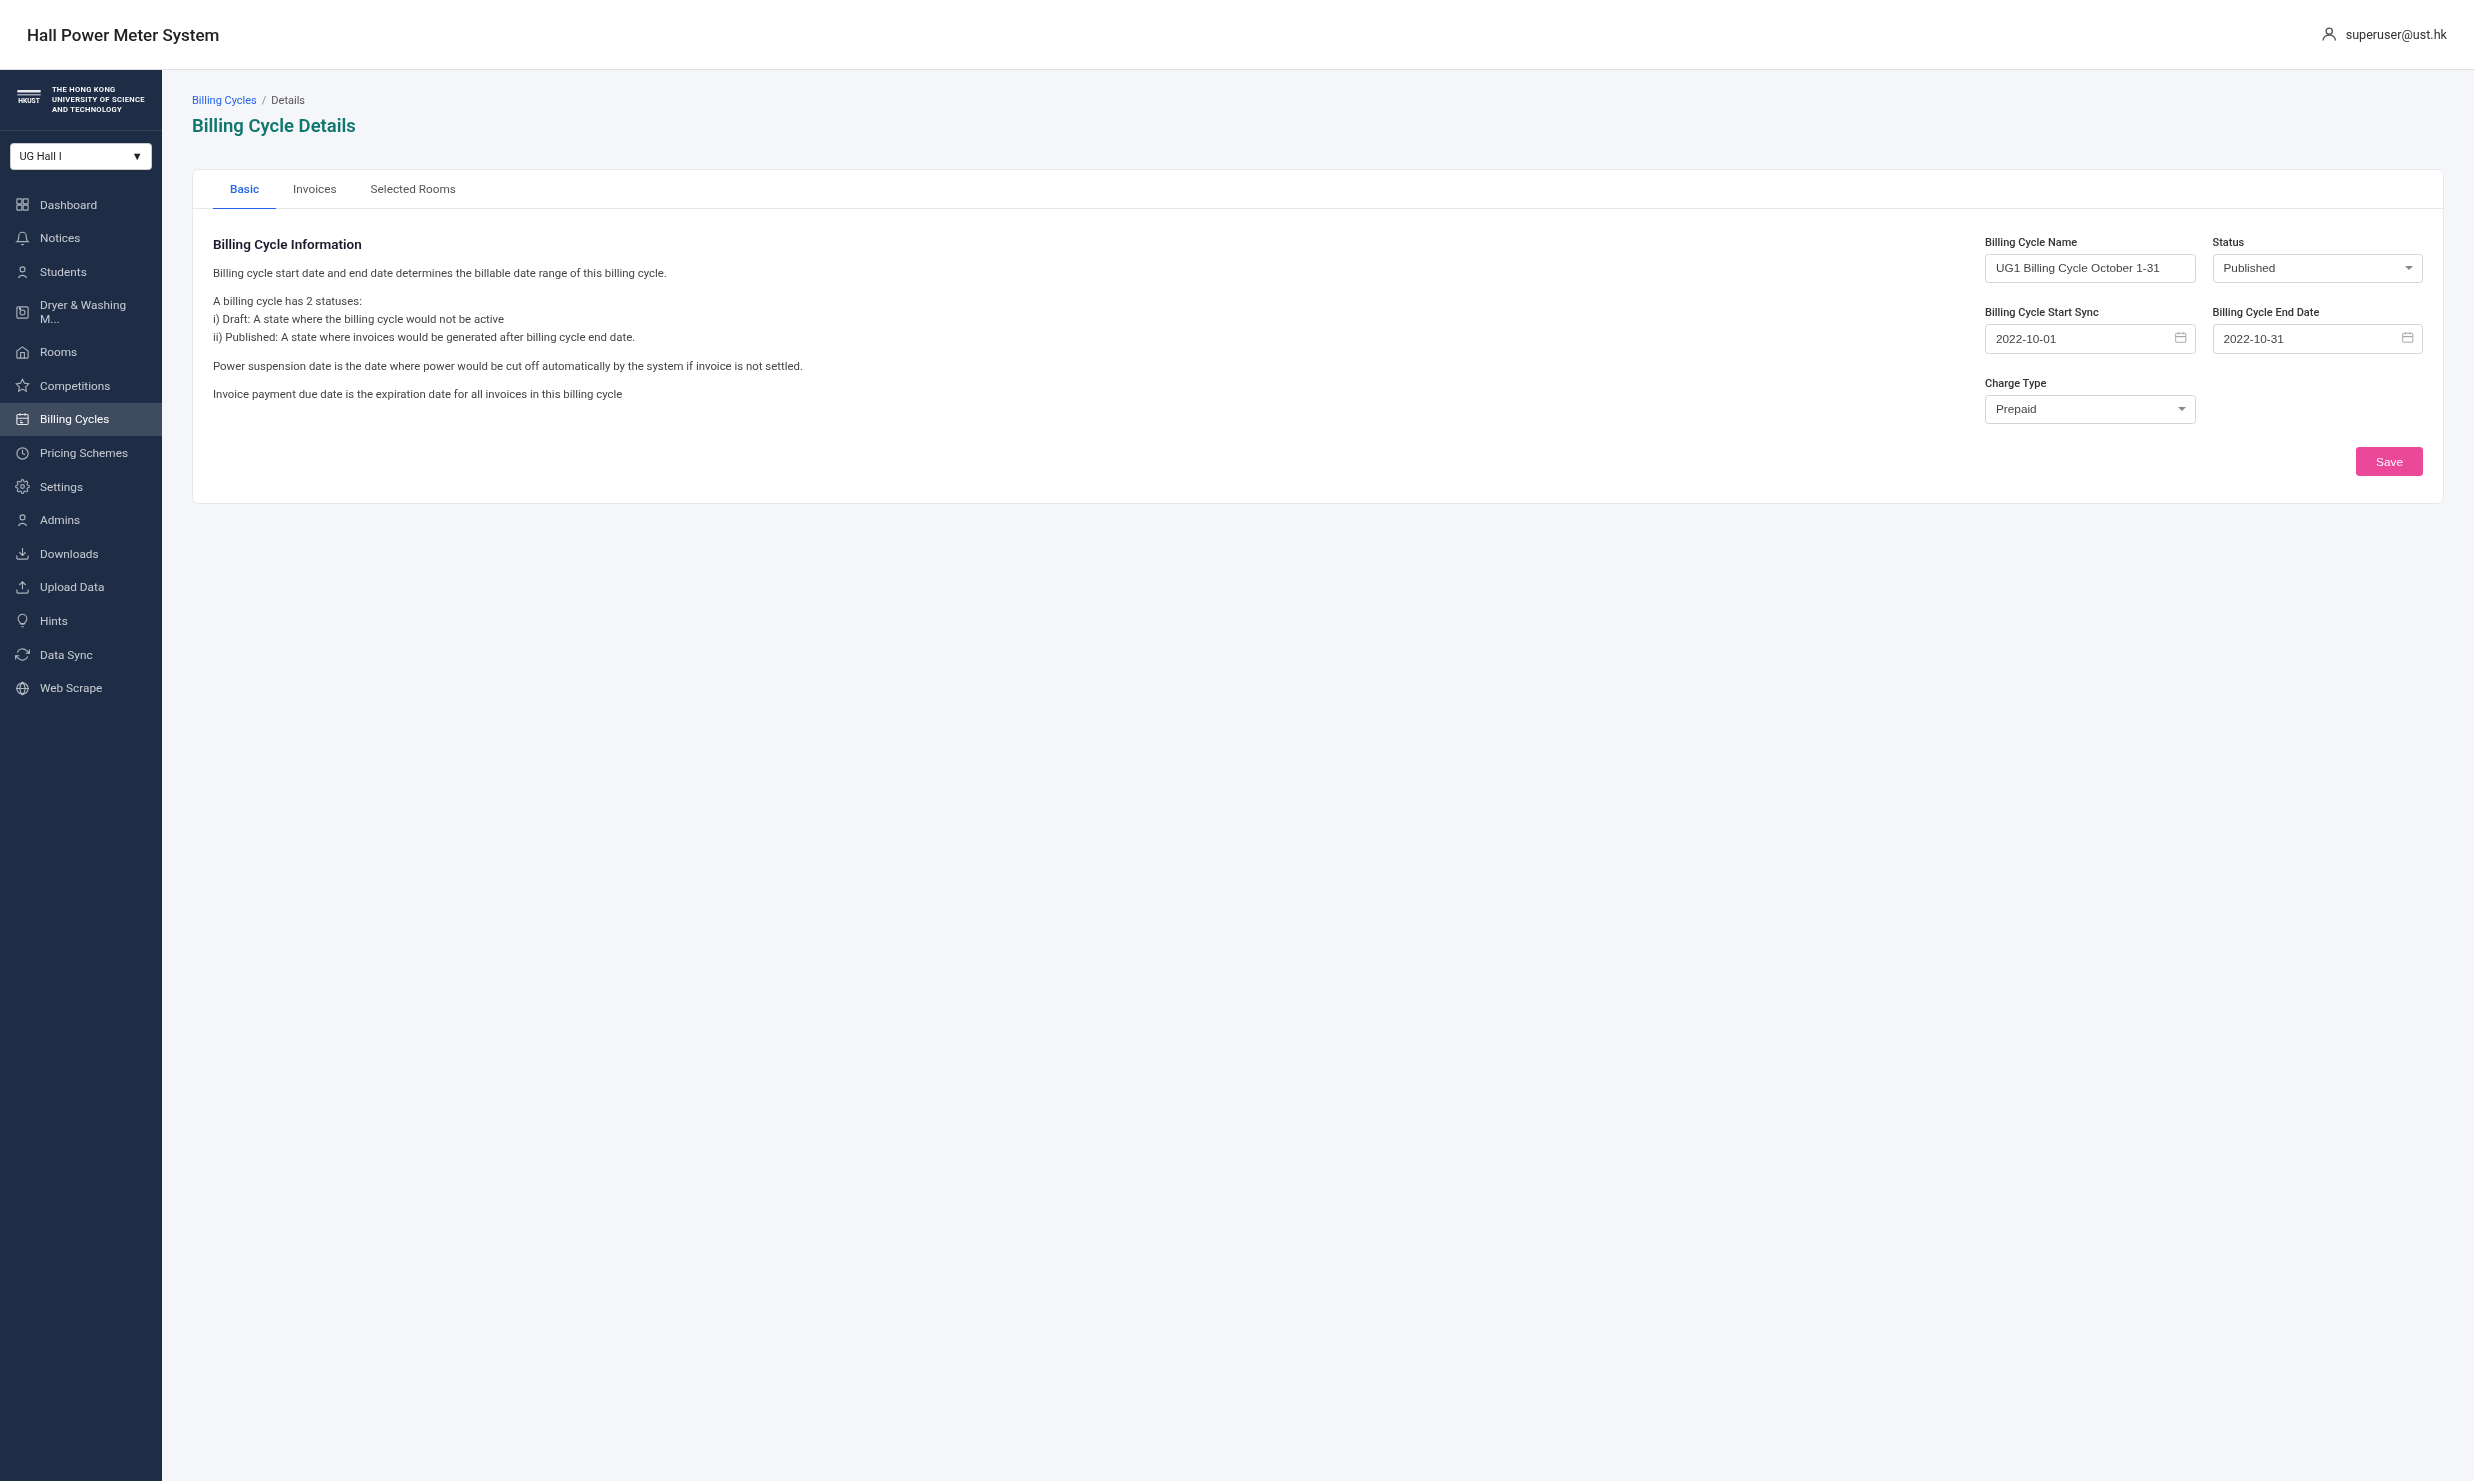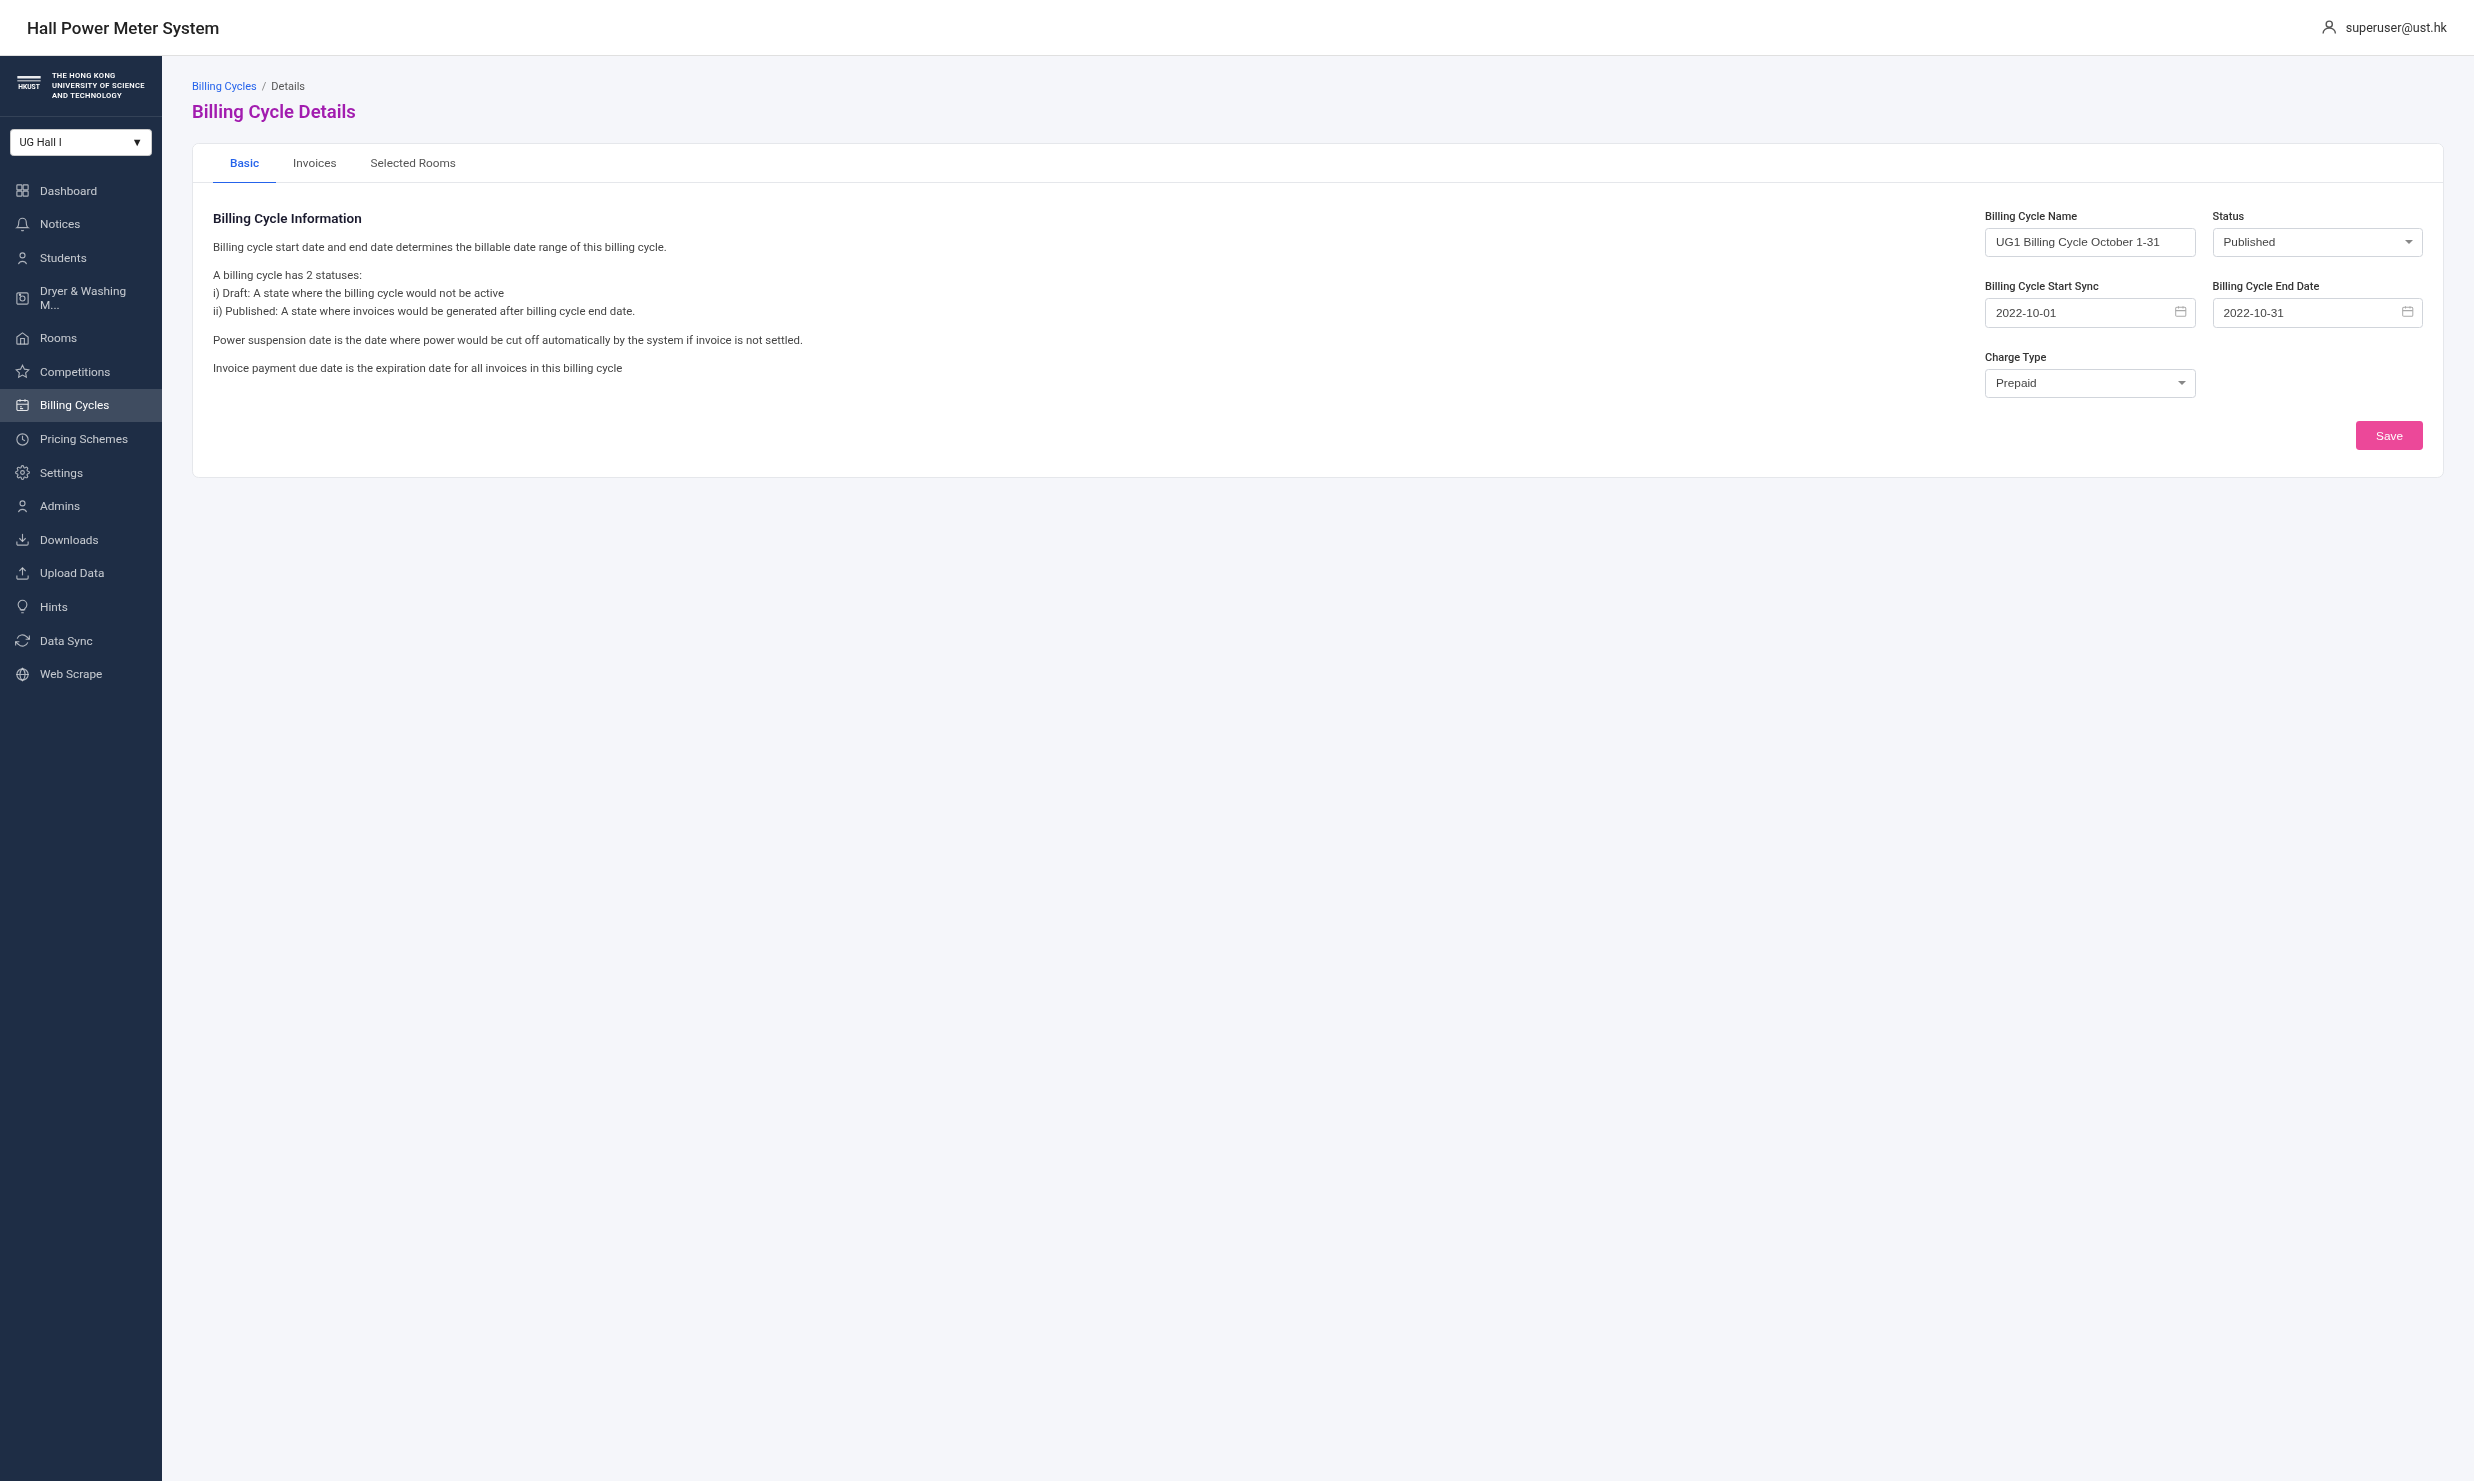--- a/index.html
+++ b/index.html
@@ -6,21 +6,21 @@
     body { font-family: -apple-system, BlinkMacSystemFont, 'Segoe UI', Roboto, sans-serif; background: #f5f6fa; display: flex; flex-direction: column; height: 100vh; overflow: hidden; }
 
     
     .top-header {
       background: #fff;
       border-bottom: 0.8px solid #e0e0e0;
       display: flex;
       align-items: center;
       justify-content: space-between;
       padding: 0 27px;
-      height: 56px;
+      height: 70px;
       flex-shrink: 0;
     }
     .header-title {
       font-size: 17px;
       font-weight: 500;
       color: #222;
     }
     .header-user {
       display: flex;
       align-items: center;
@@ -115,22 +115,22 @@
       margin-bottom: 8.4px;
     }
     .breadcrumb-link { color: #2563eb; cursor: pointer; text-decoration: none; }
     .breadcrumb-sep { color: #888; }
     .breadcrumb-current { color: #555; }
 
     
     .page-title {
       font-size: 18.5px;
       font-weight: 600;
-      color: #a21caf;
-      margin-bottom: 20px;
+      color: #0f766e;
+      margin-bottom: 32px;
     }
 
     
     .card {
       background: #fff;
       border: 0.8px solid #e5e7eb;
       border-radius: 6.7px;
       overflow: hidden;
     }
 

